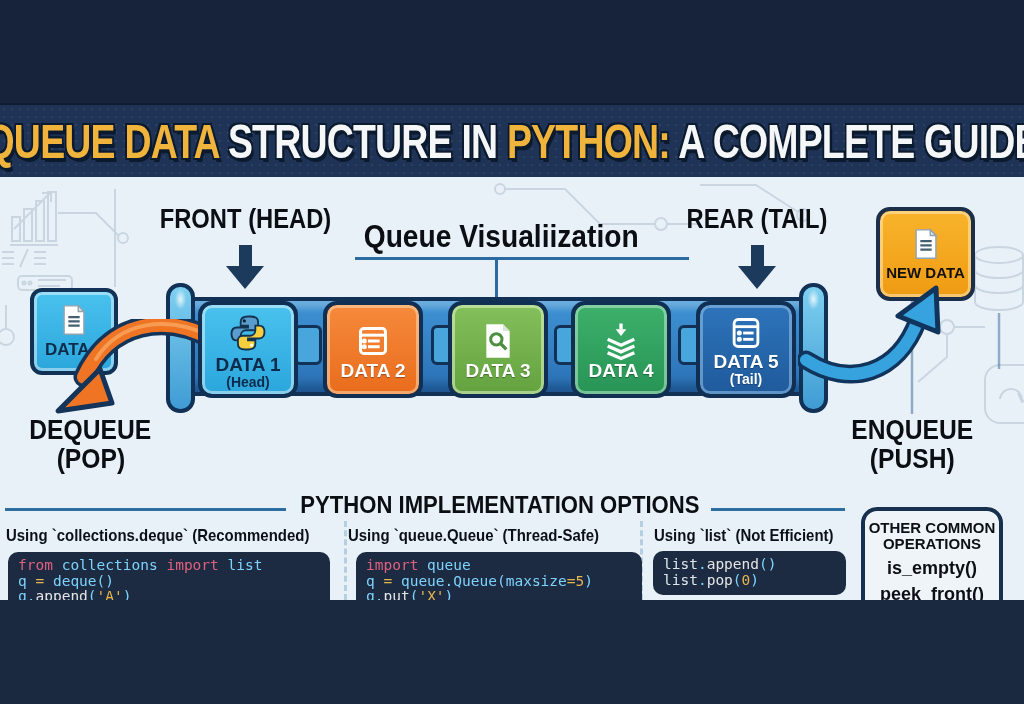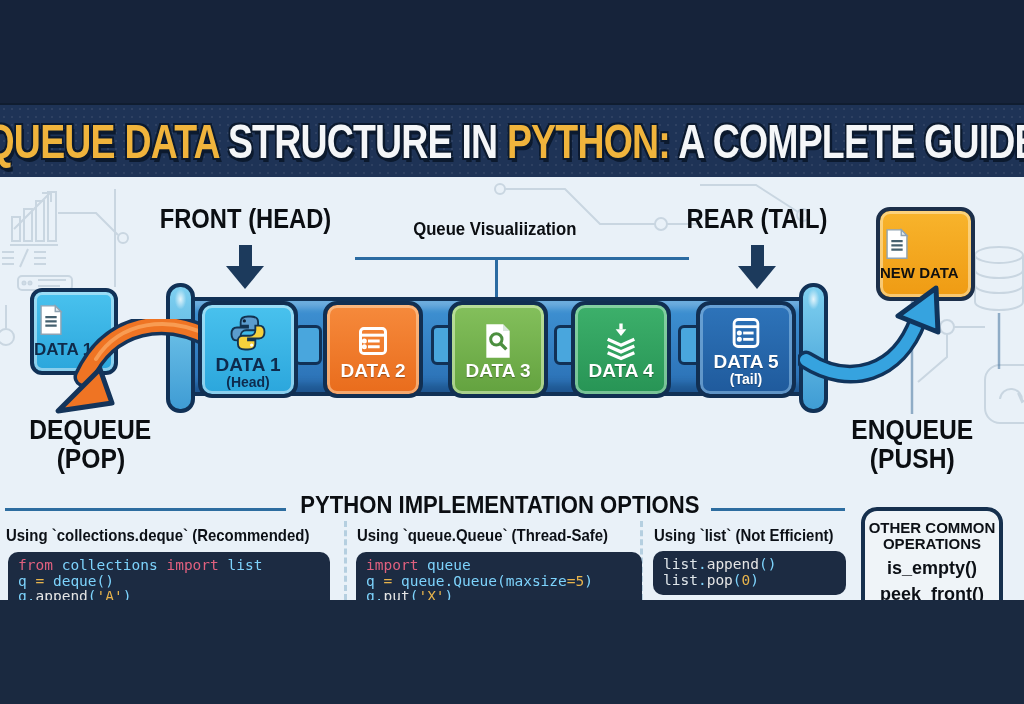--- a/index.html
+++ b/index.html
@@ -76,21 +76,21 @@
   .slot-1 { background:linear-gradient(180deg,#49c2ee,#2ba6dc); box-shadow:inset 0 0 0 3px rgba(255,255,255,.45); }
   .slot-1 .lbl, .slot-1 .sub { color:#0e2b4d; text-shadow:none; }
   .slot-2 { background:linear-gradient(180deg,#f68a3c,#e96c1c); box-shadow:inset 0 0 0 3px rgba(255,225,190,.5); }
   .slot-3 { background:linear-gradient(180deg,#84c05c,#63a23f); box-shadow:inset 0 0 0 3px rgba(225,245,200,.55); }
   .slot-4 { background:linear-gradient(180deg,#3db06b,#279455); box-shadow:inset 0 0 0 3px rgba(200,240,215,.5); }
   .slot-5 { background:linear-gradient(180deg,#2e74ba,#1f5a9c); box-shadow:inset 0 0 0 3px rgba(160,205,240,.5);justify-content:center; }
   .slot svg { display:block; }
 
   .data-box {
     position:absolute; border:4px solid #113156; border-radius:12px;
-    display:flex; flex-direction:column; justify-content:center; gap:3px;
+    display:flex; flex-direction:column; align-items:center; justify-content:center; gap:3px;
   }
   .data1-out {
     left:30px; top:111px; width:88px; height:87px;
     background:linear-gradient(180deg,#49c2ee,#2ba6dc);
     box-shadow:inset 0 0 0 3px rgba(255,255,255,.45);
   }
   .data1-out .lbl { font-size:17px; font-weight:900; color:#0f2b4a; }
   .new-data {
     left:876px; top:30px; width:99px; height:94px;
     background:linear-gradient(180deg,#f8b42c,#ef9b13);
@@ -187,21 +187,21 @@
     </svg>
 
     <div class="blk-label" style="left:145px; top:27px; width:200px; font-size:27px;">
       <span class="scale">FRONT (HEAD)</span>
     </div>
     <div class="down-arrow" style="left:226px; top:68px;">
       <div class="shaft"></div>
         <div class="head"></div>
     </div>
 
-    <div class="blk-label" style="left:345px; top:41px; width:300px; font-size:19px;">
+    <div class="blk-label" style="left:345px; top:41px; width:300px; font-size:32px;">
       <span class="scale">Queue Visualiization</span>
     </div>
     <div class="viz-underline"></div>
     <div class="viz-vline"></div>
 
     <div class="blk-label" style="left:657px; top:27px; width:200px; font-size:27px;">
       <span class="scale">REAR (TAIL)</span>
     </div>
     <div class="down-arrow" style="left:738px; top:68px;">
       <div class="shaft"></div>
@@ -323,21 +323,21 @@
 
     <div class="blk-label" style="left:180px; top:314px; width:640px; font-size:24px;">
       <span class="scale" style="transform:scaleX(.92);">PYTHON IMPLEMENTATION OPTIONS</span>
     </div>
     <div class="sect-line" style="left:5px; width:281px;"></div>
     <div class="sect-line" style="left:711px; width:134px;"></div>
 
     <div class="col-head" style="left:6px;">
       <span class="scale">Using `collections.deque` (Recommended)</span>
     </div>
-    <div class="col-head" style="left:357px;">
+    <div class="col-head" style="left:348px;">
       <span class="scale">Using `queue.Queue` (Thread-Safe)</span>
     </div>
     <div class="col-head" style="left:654px;">
       <span class="scale">Using `list` (Not Efficient)</span>
     </div>
 
     <div class="divider" style="left:344px;"></div>
     <div class="divider" style="left:640px;"></div>
 
     <div class="code-block" style="left:8px; top:375px; width:322px; height:62px;">

